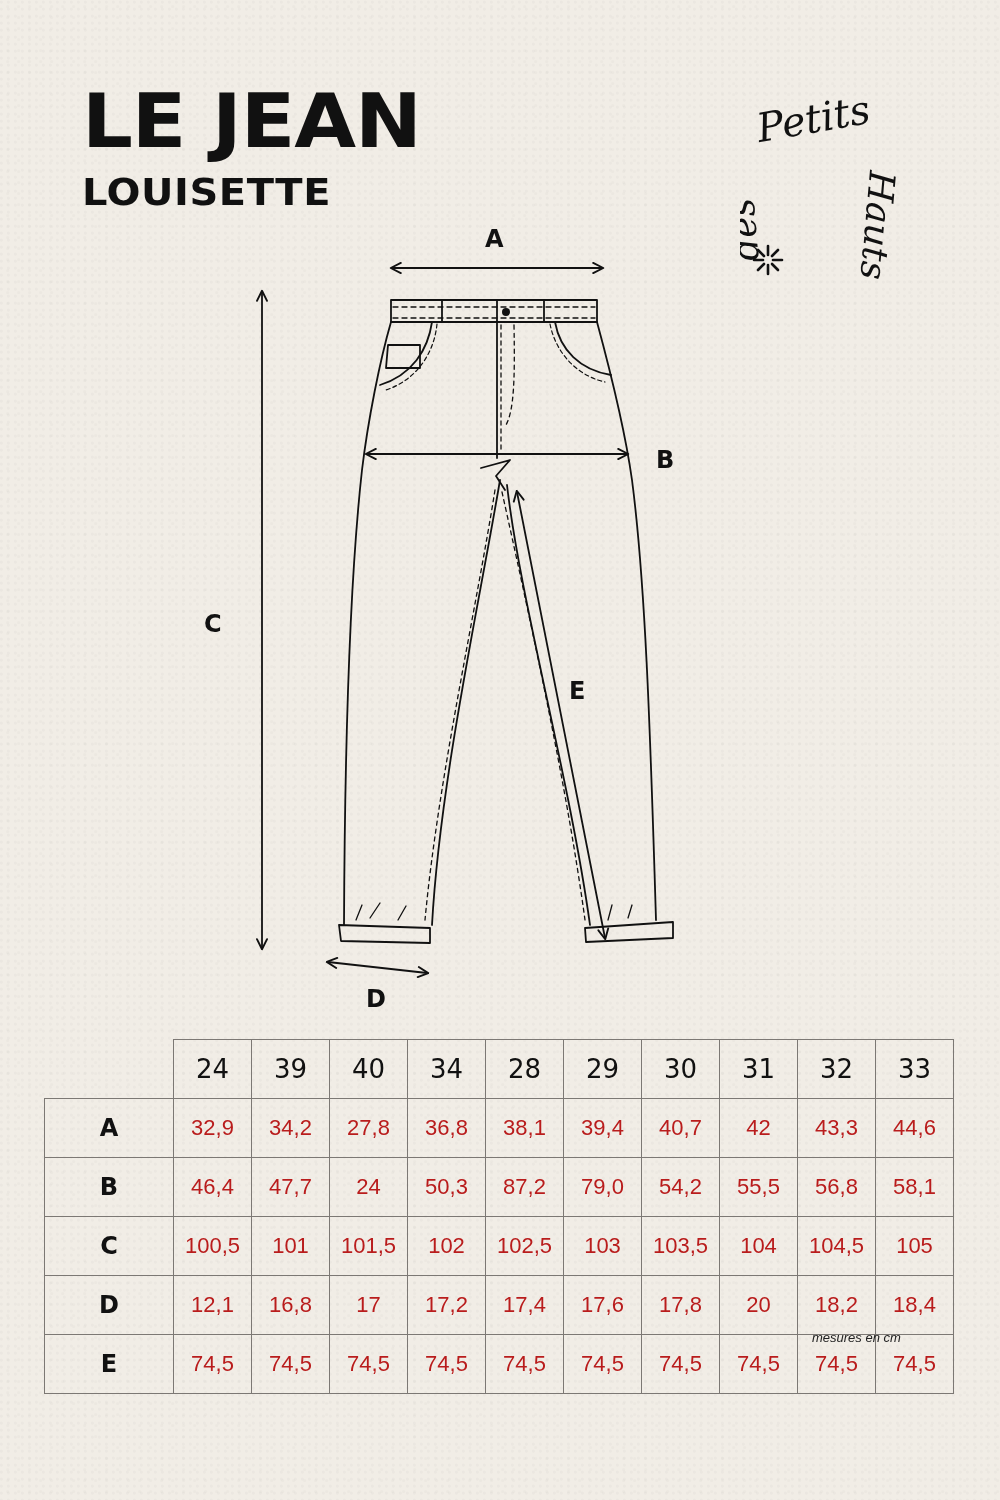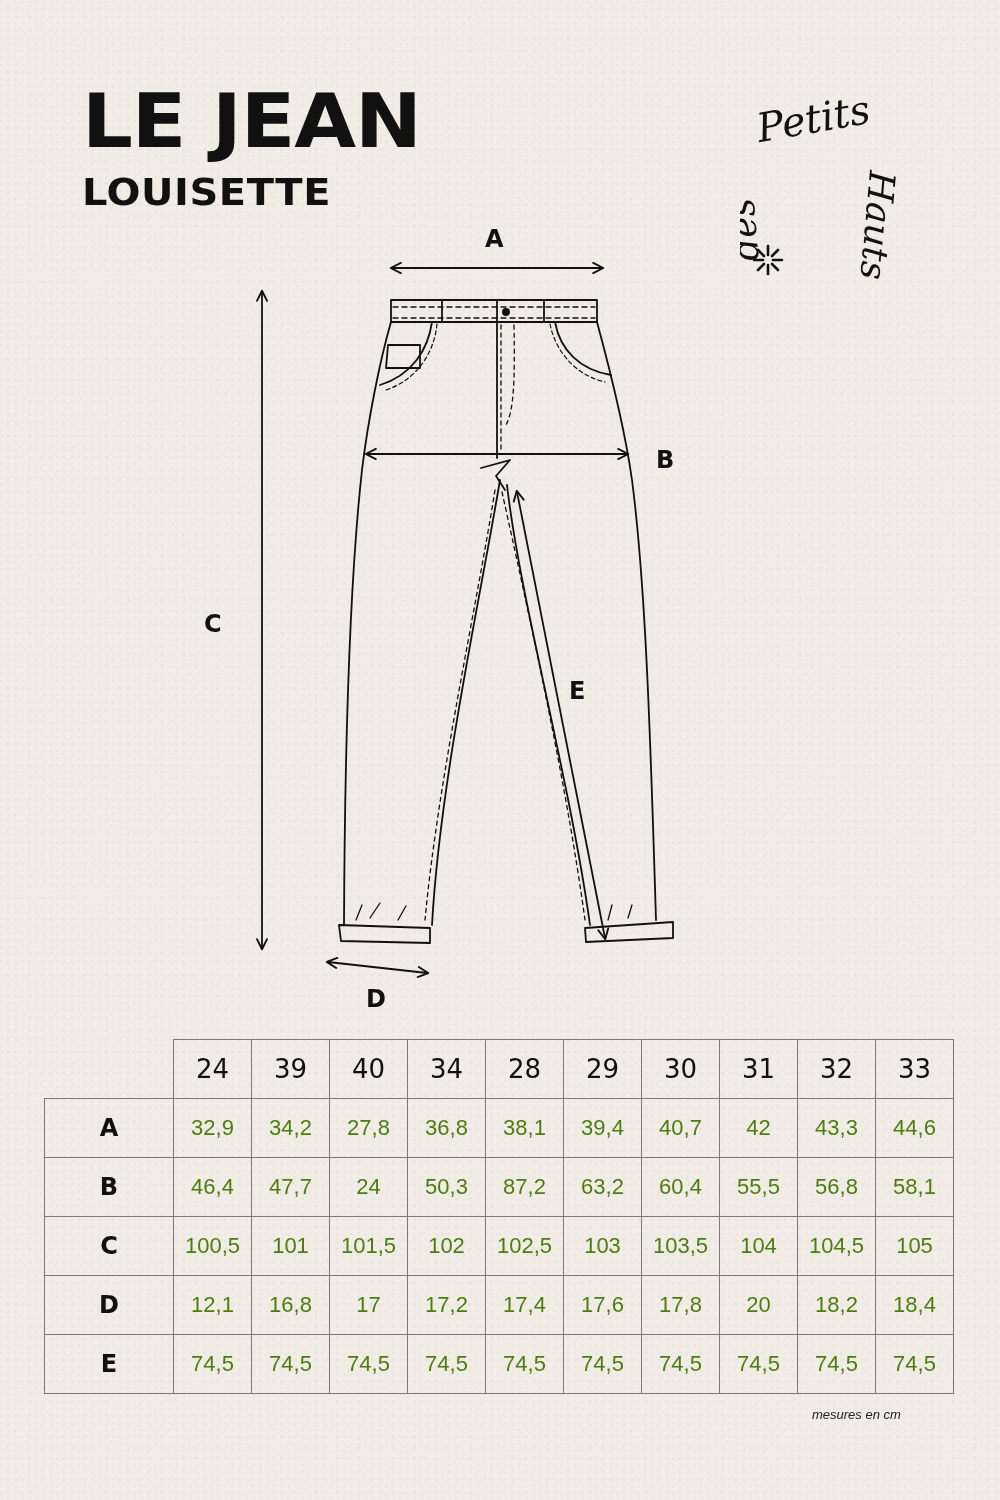--- a/index.html
+++ b/index.html
@@ -40,23 +40,23 @@
       width: 77px; height: 58px; padding: 0;
       text-align: center; vertical-align: middle;
     }
     table.sizes th.corner { border-top: none; border-left: none; width: 128px; }
     table.sizes th.size {
       font-family: "DejaVu Sans", sans-serif; font-weight: 400; font-size: 26px;
     }
     table.sizes th.rowhead {
       width: 128px; font-family: "DejaVu Sans", sans-serif; font-weight: 900; font-size: 24px;
     }
-    table.sizes td { font-size: 22px; color: #4d7c0f; }
+    table.sizes td { font-size: 22px; color: #b91c1c; }
     .note {
-      position: absolute; left: 812px; top: 1407px;
+      position: absolute; left: 812px; top: 1330px;
       font-size: 13px; font-style: italic; color: #222;
     }
   </style>
 </head>
 <body>
 
 <div class="title">LE JEAN</div>
 <div class="subtitle">LOUISETTE</div>
 
 <svg class="logo" viewBox="0 0 170 200" fill="none" stroke="#111" stroke-width="2.6" stroke-linecap="round" stroke-linejoin="round">
@@ -151,22 +151,22 @@
       <td>43,3</td>
       <td>44,6</td>
     </tr>
     <tr>
       <th class="rowhead">B</th>
       <td>46,4</td>
       <td>47,7</td>
       <td>24</td>
       <td>50,3</td>
       <td>87,2</td>
-      <td>63,2</td>
-      <td>60,4</td>
+      <td>79,0</td>
+      <td>54,2</td>
       <td>55,5</td>
       <td>56,8</td>
       <td>58,1</td>
     </tr>
     <tr>
       <th class="rowhead">C</th>
       <td>100,5</td>
       <td>101</td>
       <td>101,5</td>
       <td>102</td>

